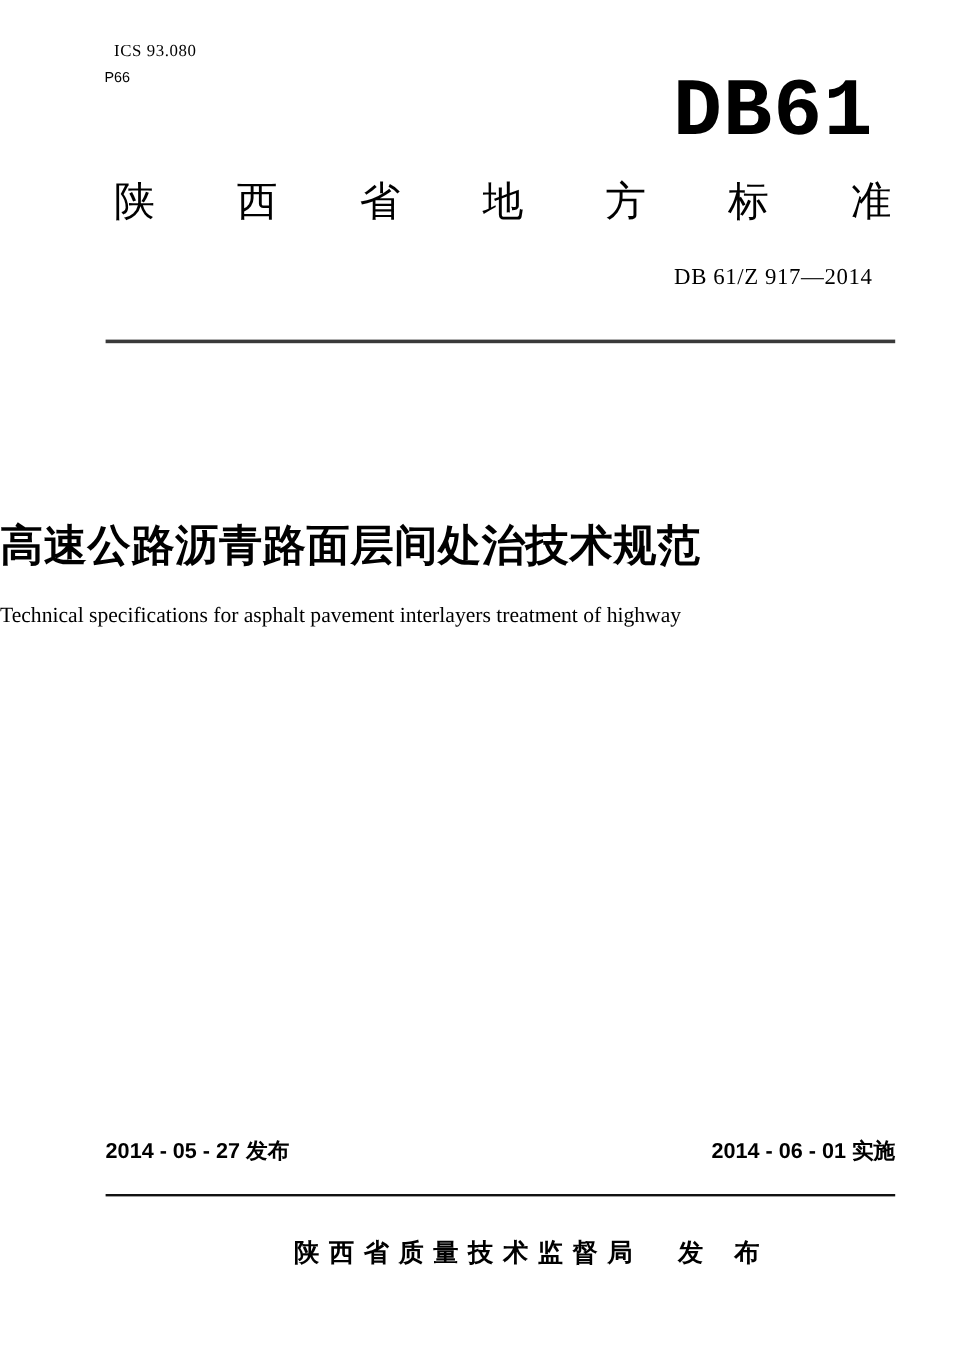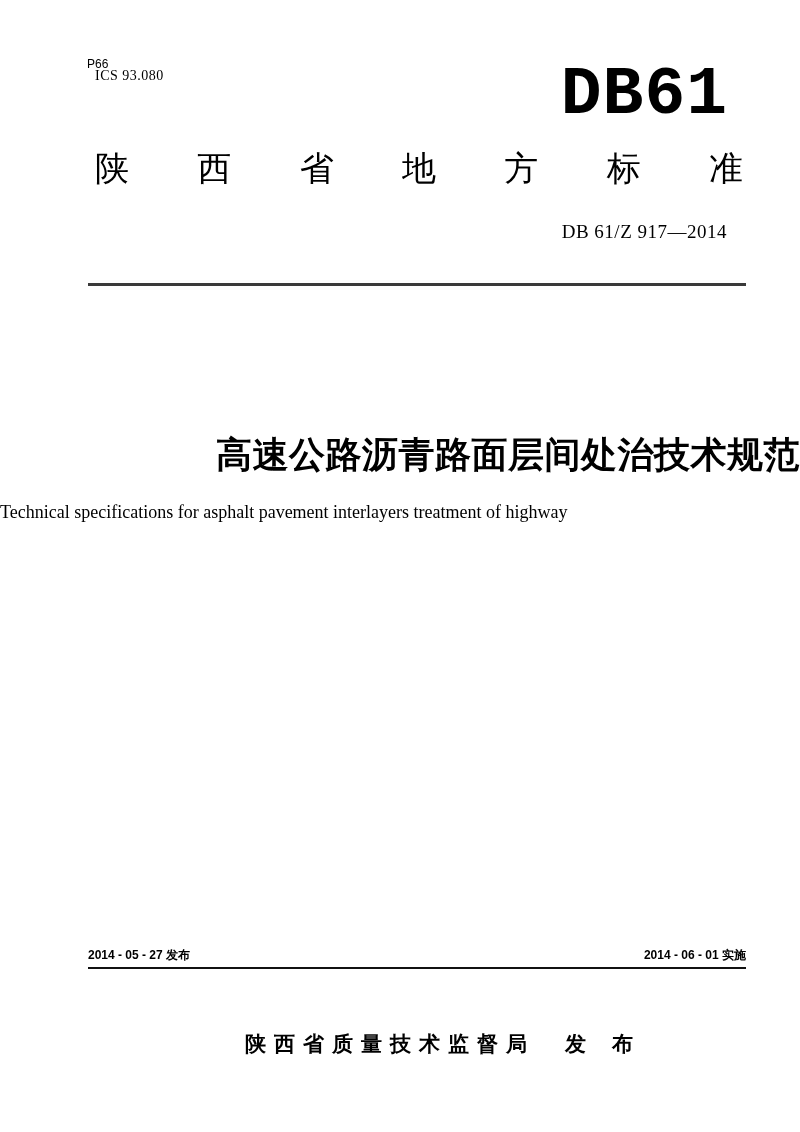--- a/index.html
+++ b/index.html
@@ -16,21 +16,20 @@
     font-family: "Liberation Sans", sans-serif;
     overflow: hidden;
   }
   .ics-line {
     position: absolute;
     left: 95px;
     top: 36px;
     font-size: 14px;
     font-family: "Liberation Serif", serif;
     letter-spacing: 0.5px;
-    margin-top: 32px;
   }
   .class-line {
     position: absolute;
     left: 87px;
     top: 57px;
     font-size: 12px;
     font-family: "Liberation Sans", sans-serif;
   }
   .db-logo {
     position: absolute;
@@ -68,44 +67,44 @@
     top: 283px;
     width: 658px;
     height: 3px;
     background: #3a3a3a;
   }
   .title-cn {
     position: absolute;
     left: 0;
     top: 431px;
     width: 100%;
-    text-align: right;
+    text-align: left;
     font-size: 36px;
     font-weight: bold;
     letter-spacing: 0.5px;
   }
   .title-en {
     position: absolute;
     left: 0;
     top: 502px;
     width: 100%;
     text-align: left;
     font-size: 18px;
     font-family: "Liberation Serif", serif;
   }
   .date-row {
     position: absolute;
     left: 88px;
     top: 947px;
     width: 658px;
     display: flex;
     justify-content: space-between;
-    font-size: 12px;
+    font-size: 18px;
     font-weight: bold;
-    padding-bottom: 3px;
+    padding-bottom: 24px;
     border-bottom: 2px solid #111111;
   }
   .publisher-row {
     position: absolute;
     left: 0;
     top: 1030px;
     width: 100%;
     display: flex;
     justify-content: center;
     align-items: baseline;

